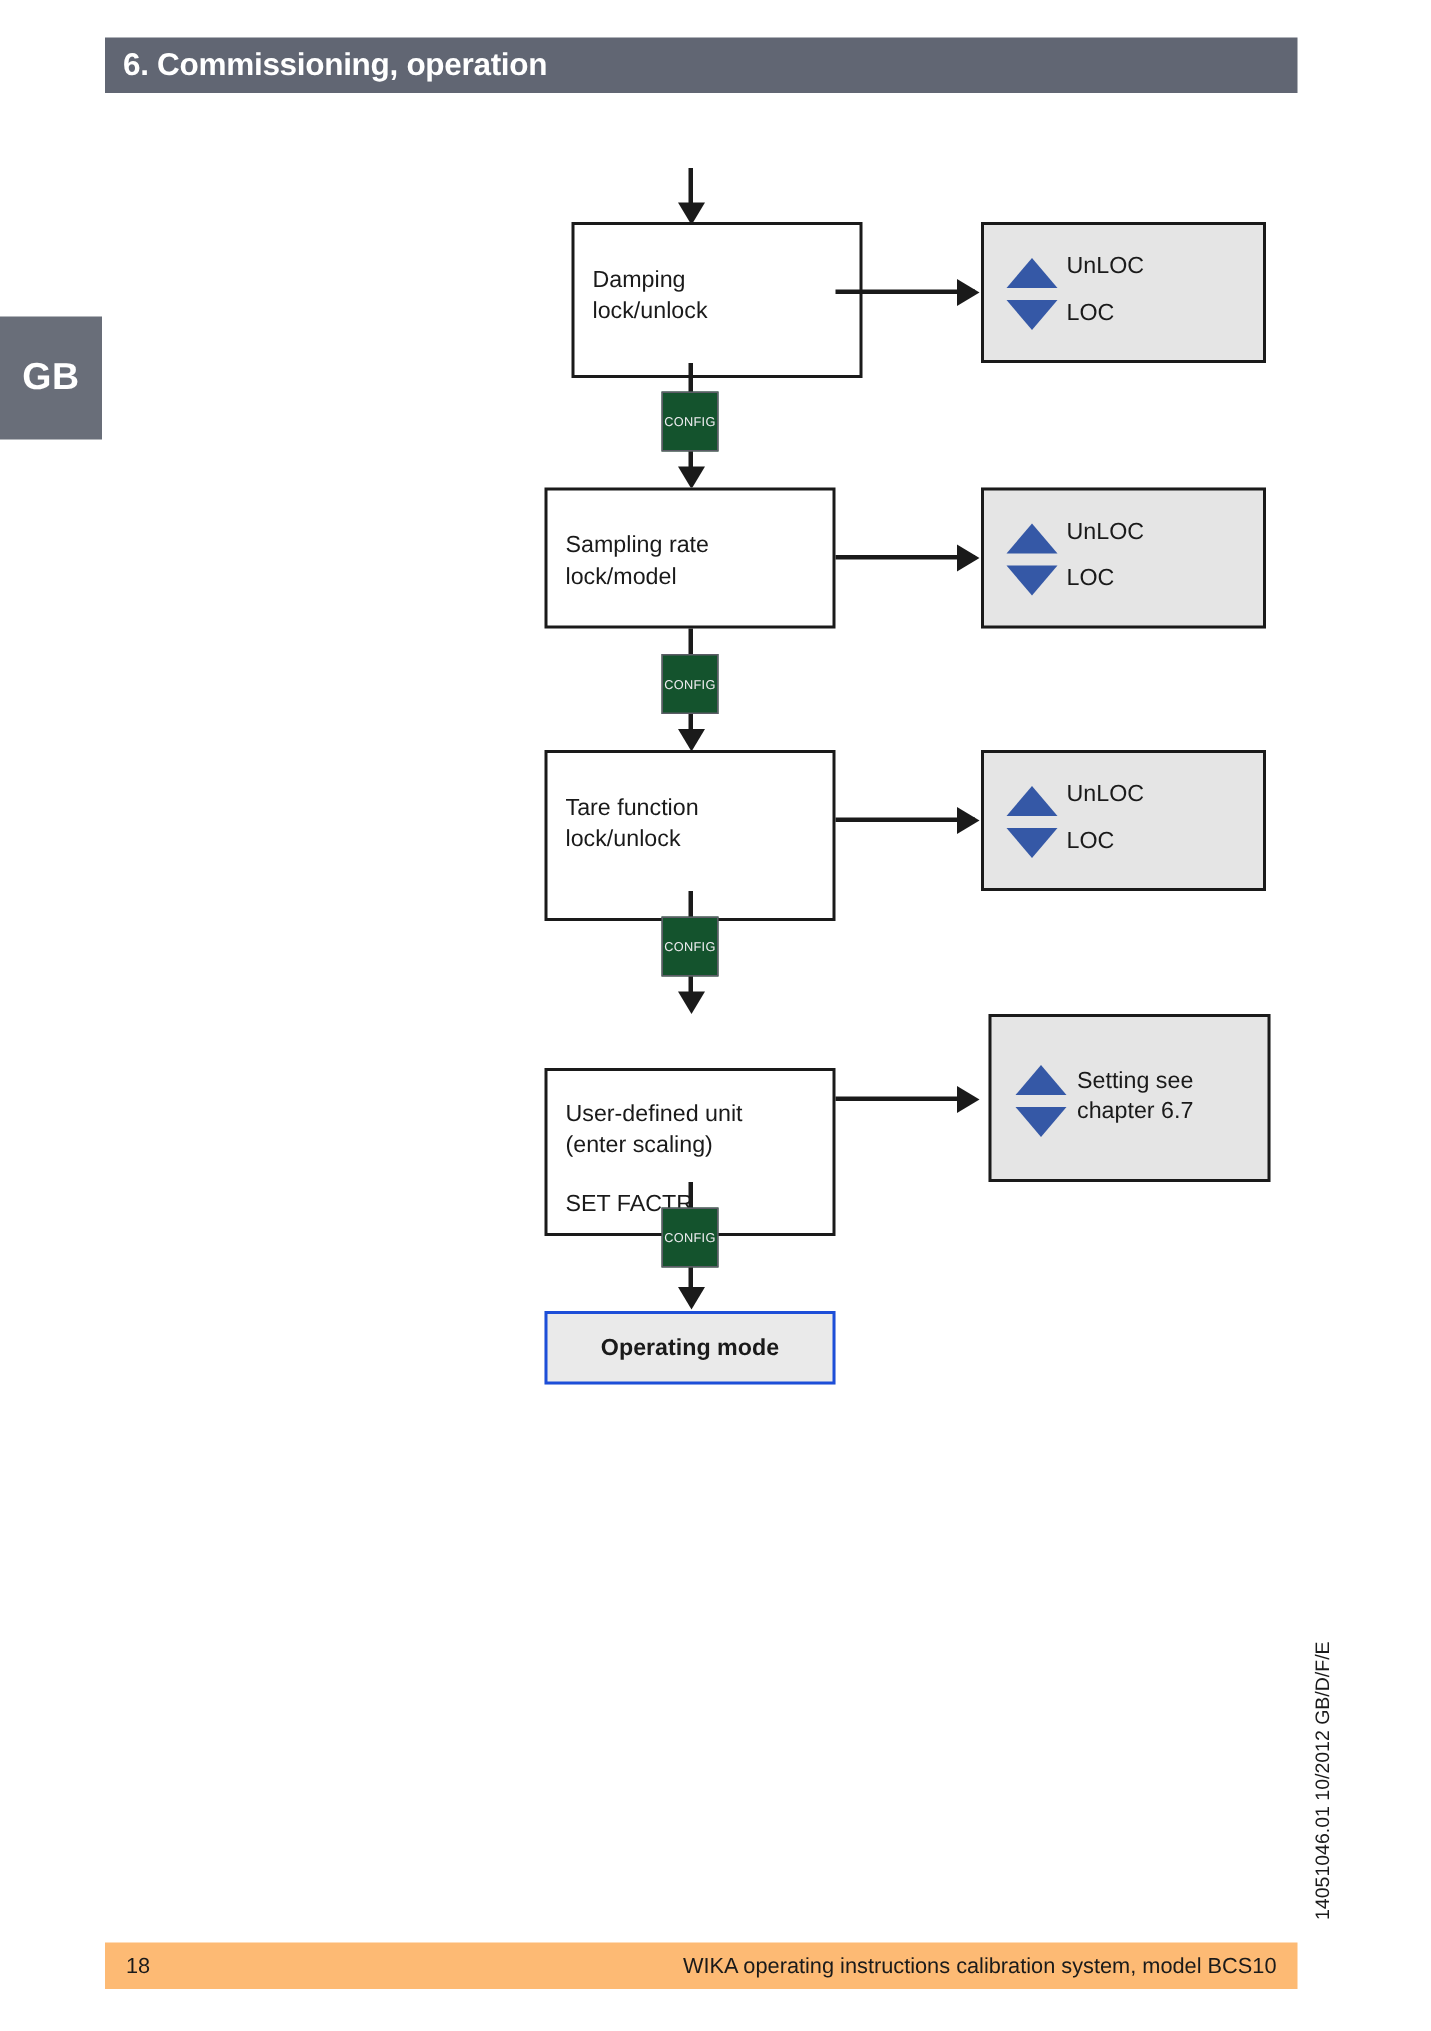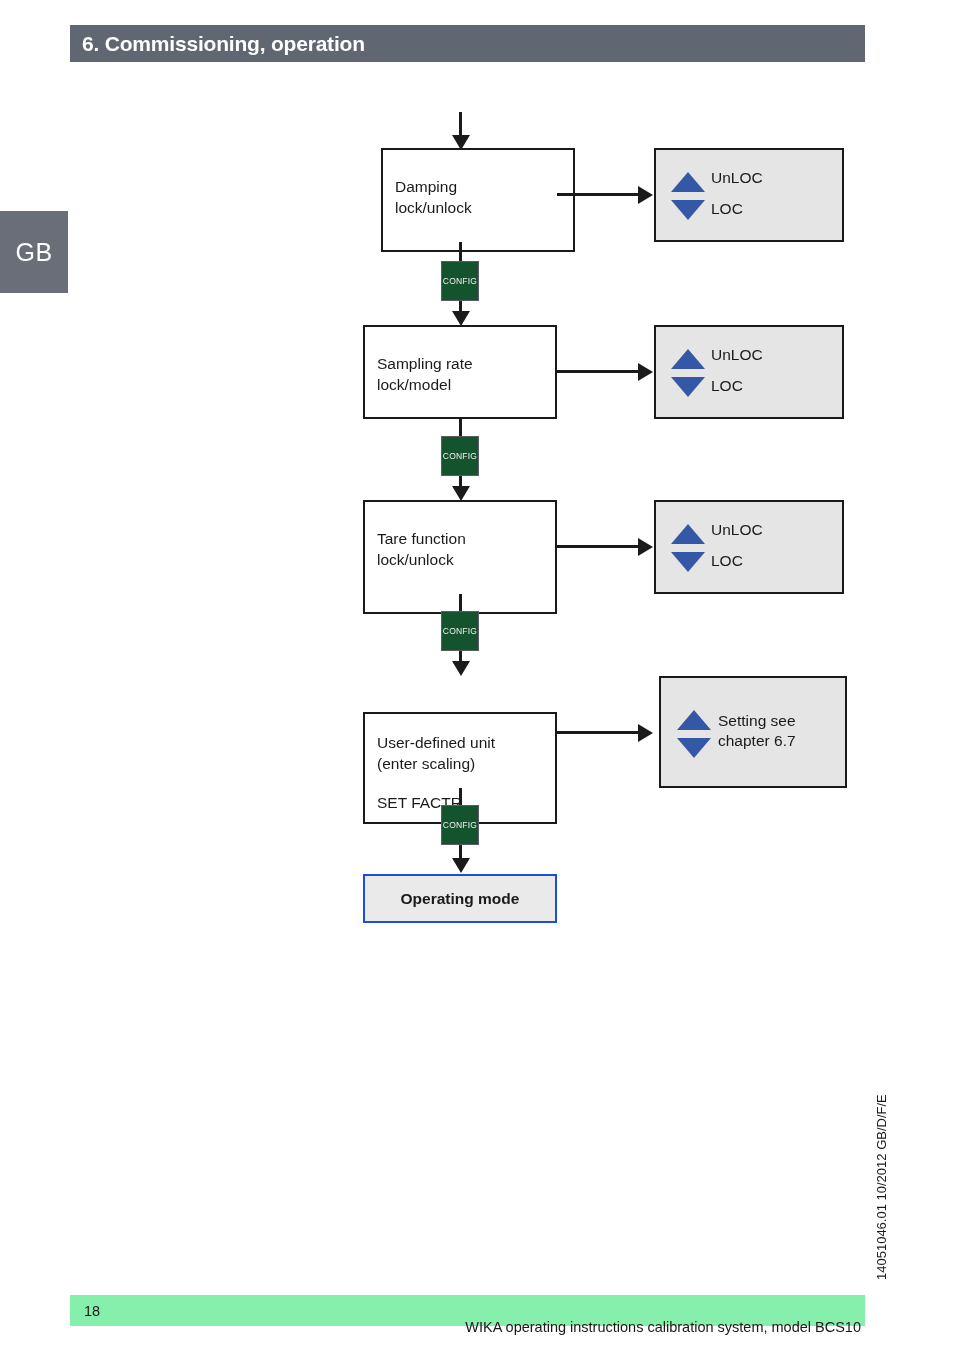--- a/index.html
+++ b/index.html
@@ -46,21 +46,21 @@
     background: #696e79;
   }
   #lang-tab-label {
     position: absolute;
     left: 0; right: 0;
     top: 50%;
     transform: translateY(-50%);
     text-align: center;
     color: #ffffff;
     font-size: 25px;
-    font-weight: normal;
+    font-weight: bold;
     letter-spacing: 0.5px;
   }
 
   
   .flow-box {
     position: absolute;
     border: 2px solid #1a1a1a;
     background: #ffffff;
     box-sizing: border-box;
   }
@@ -185,39 +185,38 @@
     white-space: nowrap;
   }
 
   
   #footer-bar {
     position: absolute;
     left: 70px;
     top: 1295px;
     width: 795px;
     height: 31px;
-    background: #86efac;
+    background: #fdba74;
   }
   #footer-page {
     position: absolute;
     left: 14px;
     top: 50%;
     transform: translateY(-50%);
     font-size: 14.5px;
     color: #1a1a1a;
   }
   #footer-text {
     position: absolute;
-    right: 4px;
+    right: 14px;
     top: 50%;
     transform: translateY(-50%);
     font-size: 14.5px;
     color: #1a1a1a;
     white-space: nowrap;
-    margin-top: 16px;
   }
 </style>
 </head>
 <body>
 
 <div id="header-bar">
   <div id="header-title">6. Commissioning, operation</div>
 </div>
 
 <div id="lang-tab">

